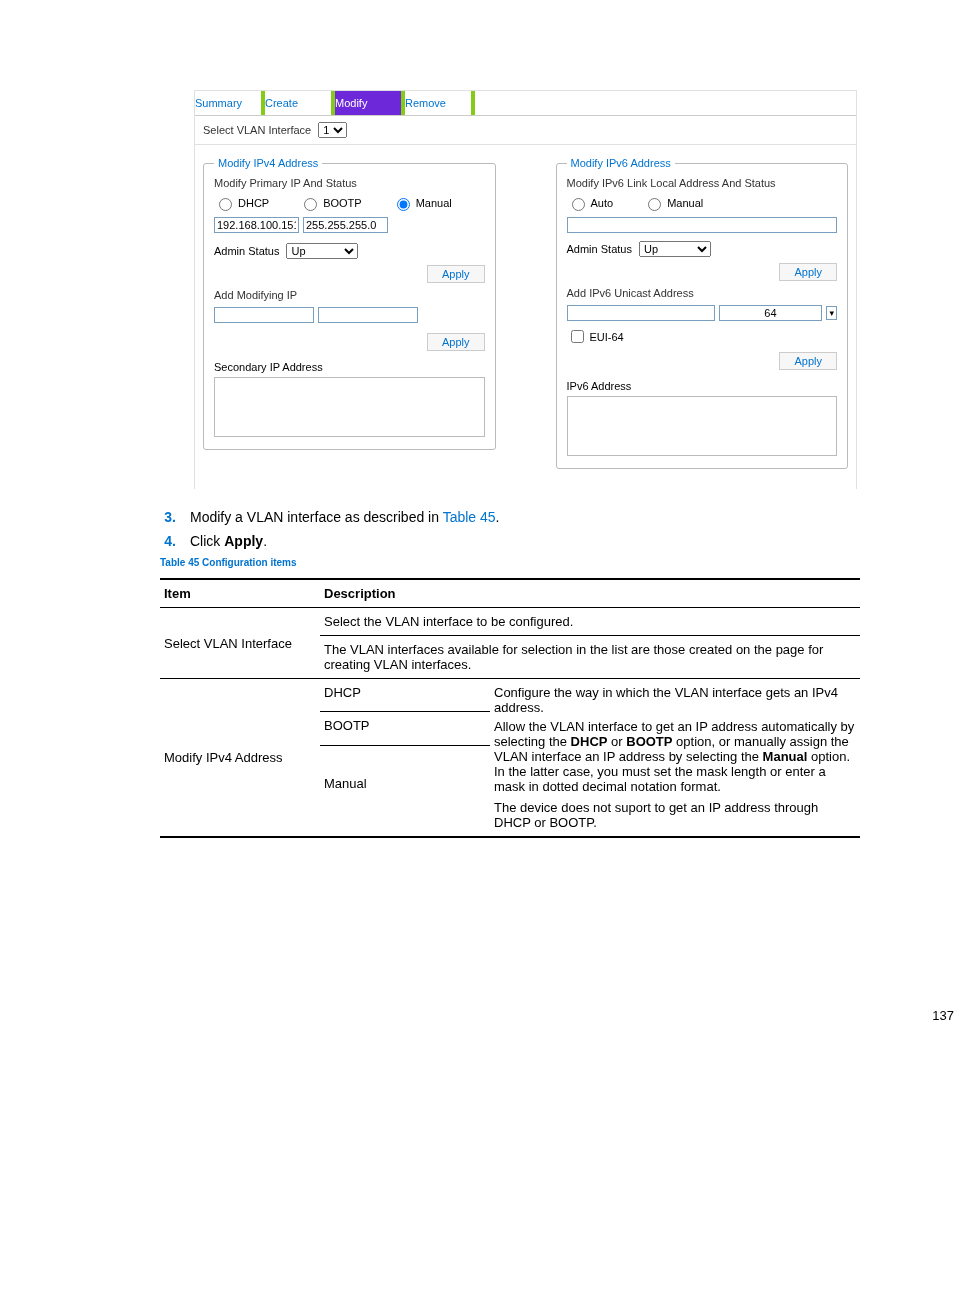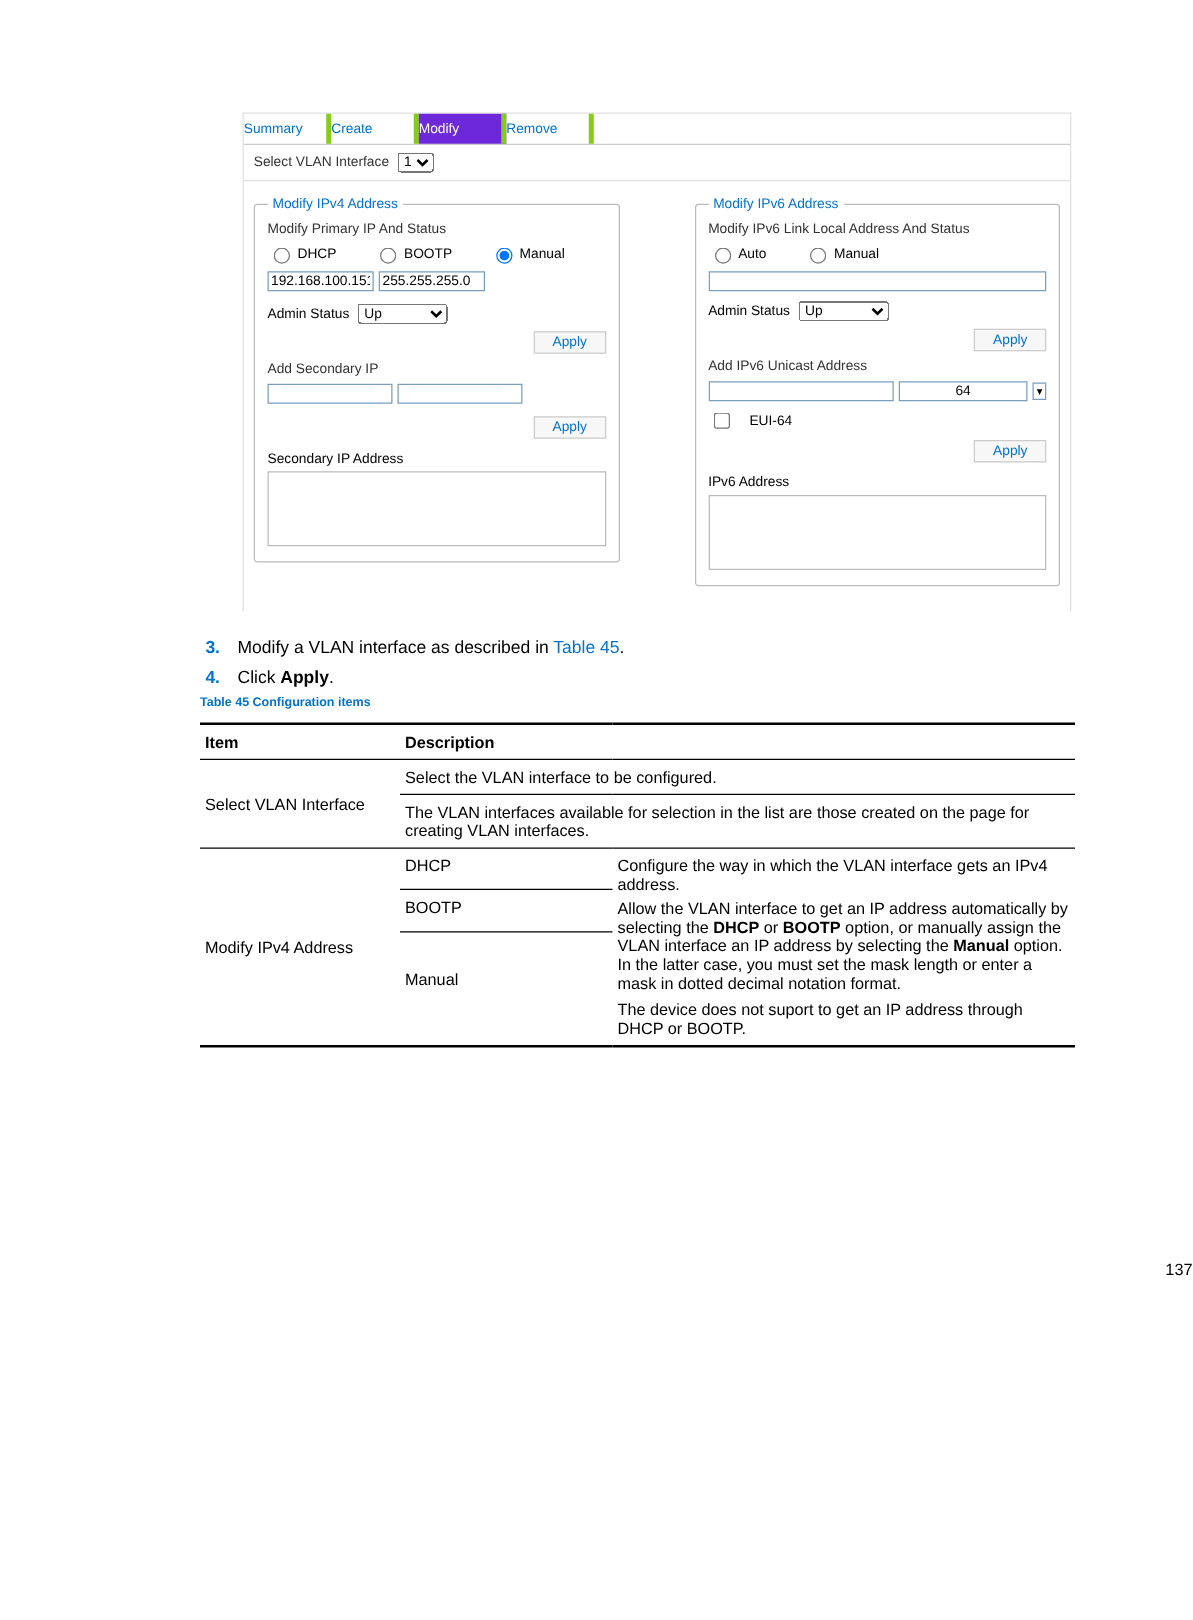--- a/index.html
+++ b/index.html
@@ -118,21 +118,21 @@
   .fullwidth-input {
     width: 100%;
     font-size: 11px;
     padding: 1px 2px;
     border: 1px solid #7a9ebd;
   }
   .unicast-row { display: flex; gap: 4px; align-items: center; }
   .unicast-row input[type=text] { flex: 1; font-size: 11px; padding: 1px 2px; border: 1px solid #7a9ebd; }
   .unicast-row .prefix { width: 30px; text-align: center; font-size: 11px; border: 1px solid #7a9ebd; }
   .unicast-row .caret { font-size: 9px; border: 1px solid #7a9ebd; padding: 1px 2px; }
-  .eui-row { margin: 6px 0; font-size: 11px; display: flex; align-items: center; gap: 13px; }
+  .eui-row { margin: 6px 0; font-size: 11px; display: flex; align-items: center; gap: 3px; }
   .listbox-label { font-size: 11px; margin: 10px 0 4px 0; }
   .listbox { border: 1px solid #bbb; height: 60px; }
   .steps { margin: 20px 0 8px 146px; }
   .step { display: flex; gap: 14px; font-size: 14px; margin-bottom: 8px; }
   .step-num { color: #0073cf; font-weight: bold; width: 30px; text-align: right; }
   .step-text a { color: #0073cf; text-decoration: none; }
   .table-title { color: #0073cf; font-weight: bold; font-size: 10px; margin: 8px 0 10px 160px; }
   table.cfg {
     width: 700px;
     margin-left: 160px;
@@ -188,21 +188,21 @@
           </div>
           <div class="inputs-row">
             <input type="text" value="192.168.100.151" style="">
             <input type="text" value="255.255.255.0" style="">
           </div>
           <div class="admin-row">
             <span>Admin Status</span>
             <select><option>Up</option></select>
           </div>
           <div class="apply-row"><button class="apply-btn">Apply</button></div>
-          <div class="subheading">Add Secondary IP</div>
+          <div class="subheading">Add Modifying IP</div>
           <div class="inputs-row">
             <input type="text" style="width: 100px;">
             <input type="text" style="width: 100px;">
           </div>
           <div class="apply-row"><button class="apply-btn">Apply</button></div>
           <div class="listbox-label">Secondary IP Address</div>
           <div class="listbox"></div>
         </fieldset>
       </div>
 

